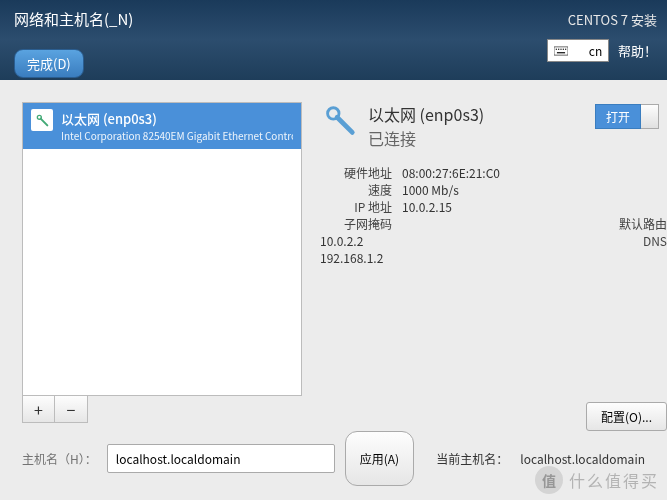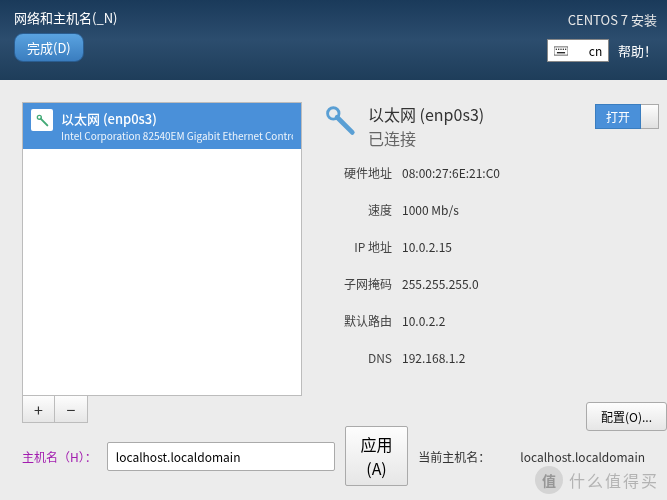--- a/index.html
+++ b/index.html
@@ -1,18 +1,18 @@
 <!DOCTYPE html>
 <html><head>
 <meta charset="utf-8">
 <style>
 *{margin:0;padding:0;box-sizing:border-box;font-family:"Microsoft YaHei","Noto Sans CJK SC",sans-serif;font-size:12px}
 body{width:667px;height:500px;overflow:hidden;background:#ececec;position:relative}
 .topbar{height:80px;background:linear-gradient(180deg,#1a3a5a 0%,#2c4d6e 50%,#1e3d5a 100%);color:#fff;padding:8px 14px 0 14px;position:relative}
-.title{font-size:13px;margin-bottom:6px}
+.title{font-size:15px;margin-bottom:20px}
 .done-btn{display:inline-block;background:linear-gradient(180deg,#5aa3e0,#3a7dbf);border:1px solid #2a5d90;border-radius:9px;padding:4px 12px;color:#fff;cursor:pointer;font-size:13px}
 .top-right{position:absolute;right:10px;top:10px;text-align:right}
 .installer-title{font-size:13px;color:#e8e8e8;margin-bottom:10px}
 .kbd{display:inline-flex;align-items:center;background:#fff;color:#000;border:1px solid #888;padding:2px 6px;font-size:11px;gap:21px}
 .kbd svg{width:14px;height:10px}
 .help-btn{margin-left:6px;color:#fff;font-size:13px}
 .content{position:relative;height:370px;padding:14px}
 .left-panel{position:absolute;left:22px;top:22px;width:280px}
 .iface-list{border:1px solid #bcbcbc;background:#fff;height:294px}
 .iface-item{background:#4a90d9;color:#fff;padding:6px 8px;display:flex;gap:8px;align-items:flex-start}
@@ -24,28 +24,28 @@
 .addrm button{width:33px;height:26px;background:linear-gradient(#fdfdfd,#e6e6e6);border:none;border-right:1px solid #bcbcbc;font-size:16px;cursor:pointer;color:#333}
 .addrm button:last-child{border-right:none}
 .right-panel{position:absolute;left:320px;top:22px;right:0}
 .conn-header{display:flex;gap:10px;align-items:flex-start;margin-bottom:14px}
 .conn-icn{width:38px;height:38px;flex:none}
 .conn-title{font-size:16px;color:#333}
 .conn-status{font-size:16px;color:#666}
 .toggle-wrap{position:absolute;right:8px;top:2px;display:flex}
 .toggle-on{background:#4a90d9;color:#fff;padding:3px 10px;border:1px solid #3a7dbf;font-size:12px}
 .toggle-knob{width:18px;background:linear-gradient(#fdfdfd,#e0e0e0);border:1px solid #aaa;border-left:none}
-.props{display:grid;grid-template-columns:72px auto;gap:20px 10px;color:#333;font-size:12px}
+.props{display:grid;grid-template-columns:72px auto;gap:0 10px;color:#333;font-size:12px}
 .props .lbl{text-align:right;color:#444}
 .cfg-btn{position:absolute;right:0;top:300px;background:linear-gradient(#fdfdfd,#e6e6e6);border:1px solid #aaa;border-radius:3px;padding:5px 14px;cursor:pointer;font-size:12px}
 .bottom{position:absolute;left:0;right:0;bottom:14px;padding:0 22px;display:flex;align-items:center;gap:10px}
-.bottom .lbl{color:#a21caf;white-space:nowrap}
+.bottom .lbl{color:#737373;white-space:nowrap}
 .hostname-input{flex:0 0 228px;border:1px solid #aaa;background:#fff;padding:5px 8px;font-size:12px;border-radius:2px}
-.apply-btn{background:linear-gradient(#fdfdfd,#e6e6e6);border:1px solid #aaa;border-radius:2px;padding:5px 14px;cursor:pointer;font-size:16px}
-.cur-host{margin-left:auto;display:flex;gap:30px;color:#333;white-space:nowrap}
+.apply-btn{background:linear-gradient(#fdfdfd,#e6e6e6);border:1px solid #aaa;border-radius:12px;padding:18px 14px;cursor:pointer;font-size:12px}
+.cur-host{margin-left:auto;display:flex;gap:12px;color:#333;white-space:nowrap}
 .watermark{position:absolute;right:8px;bottom:6px;display:flex;align-items:center;gap:6px;opacity:.85}
 .wm-badge{width:28px;height:28px;border-radius:50%;background:#d0d0d0;display:flex;align-items:center;justify-content:center;color:#888;font-size:14px;font-weight:bold}
 .wm-text{color:#aaa;font-size:16px;letter-spacing:2px}
 </style>
 </head>
 <body>
 
 <div class="topbar">
   <div class="title">网络和主机名(_N)</div>
   <div class="done-btn">完成(D)</div>
@@ -108,21 +108,20 @@
     </div>
 
     <div class="props">
       <div class="lbl">硬件地址</div>
       <div>08:00:27:6E:21:C0</div>
       <div class="lbl">速度</div>
       <div>1000 Mb/s</div>
       <div class="lbl">IP 地址</div>
       <div>10.0.2.15</div>
       <div class="lbl">子网掩码</div>
-      <div>255.255.255.0</div>
       <div class="lbl">默认路由</div>
       <div>10.0.2.2</div>
       <div class="lbl">DNS</div>
       <div>192.168.1.2</div>
     </div>
 
     <button class="cfg-btn">配置(O)...</button>
   </div>
 </div>
 

